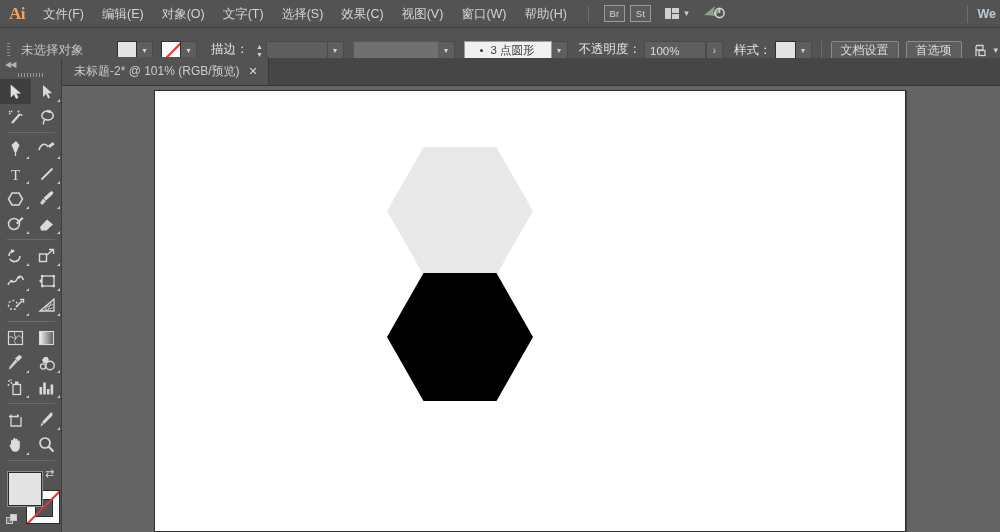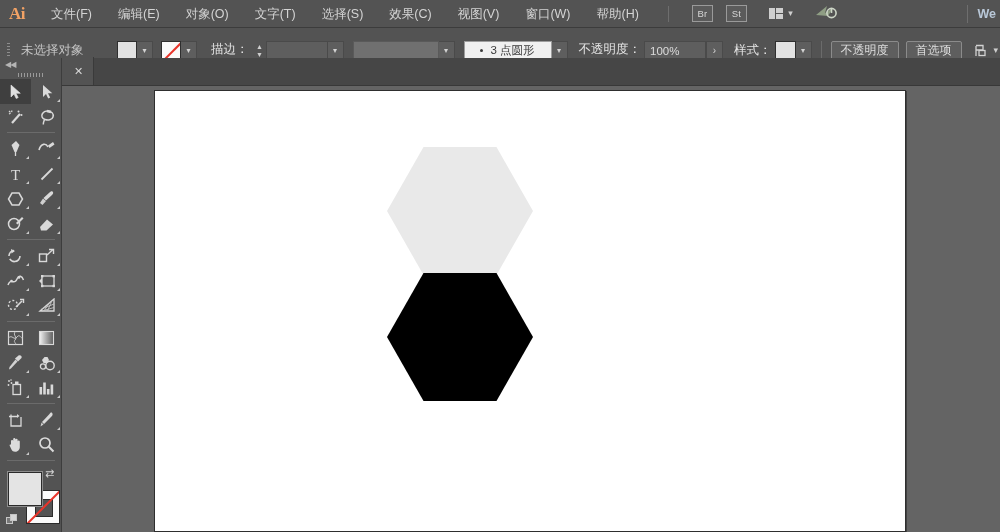--- a/index.html
+++ b/index.html
@@ -11,21 +11,20 @@
     -webkit-font-smoothing: antialiased;
   }
   #app { position: relative; width: 1000px; height: 532px; }
 
   
   .menubar {
     position: absolute; left: 0; top: 0; width: 1000px; height: 28px;
     background: #535353;
     display: flex; align-items: center;
     border-bottom: 1px solid #3c3c3c;
-    gap: 8px;
   }
   .ai-logo {
     width: 34px; height: 28px;
     display: flex; align-items: center; justify-content: center;
     color: #f2a265; font-size: 17px; font-weight: bold;
     font-family: "Liberation Serif", "DejaVu Serif", serif;
     letter-spacing: -0.5px;
   }
   .menu-item {
     padding: 0 9px; height: 28px; line-height: 28px;
@@ -322,21 +321,21 @@
     <div class="cb-text dotted" style="margin-left:11px;">不透明度：</div>
     <div class="field" style="width:62px;margin-left:3px;">100%</div>
     <div class="arrow-btn">›</div>
 
     <div class="cb-text" style="margin-left:11px;">样式：</div>
     <div class="style-swatch" style="margin-left:3px;"></div>
     <div class="dd-btn">▾</div>
 
     <div class="cb-sep"></div>
 
-    <div class="btn-pill">不透明度</div>
+    <div class="btn-pill">文档设置</div>
     <div class="btn-pill" style="margin-left:7px;">首选项</div>
 
     <div style="margin-left:12px;display:flex;align-items:center;gap:5px;">
       <svg width="15" height="14" viewBox="0 0 15 14">
         <path d="M2 2 L2 12" stroke="#d2d2d2" stroke-width="1.3" fill="none"></path>
         <path d="M2 1.5 L9 1.5 L9 6 L2 6" stroke="#d2d2d2" stroke-width="1.3" fill="none"></path>
         <rect x="5" y="6.5" width="6" height="5" fill="none" stroke="#d2d2d2" stroke-width="1.3"></rect>
       </svg>
       <span class="chev">▾</span>
     </div>
@@ -588,20 +587,21 @@
       <div class="defaults">
           <i></i>
           <i></i>
         </div>
     </div>
 
   </div>
 
   <div class="tabbar">
     <div class="doctab">
+      <span>未标题-2* @ 101% (RGB/预览)</span>
       <span class="tab-close">✕</span>
     </div>
   </div>
 
   <div class="canvasarea">
     <div class="artboard">
       <div class="hex" id="hex-light"></div>
       <div class="hex" id="hex-dark"></div>
     </div>
   </div>

